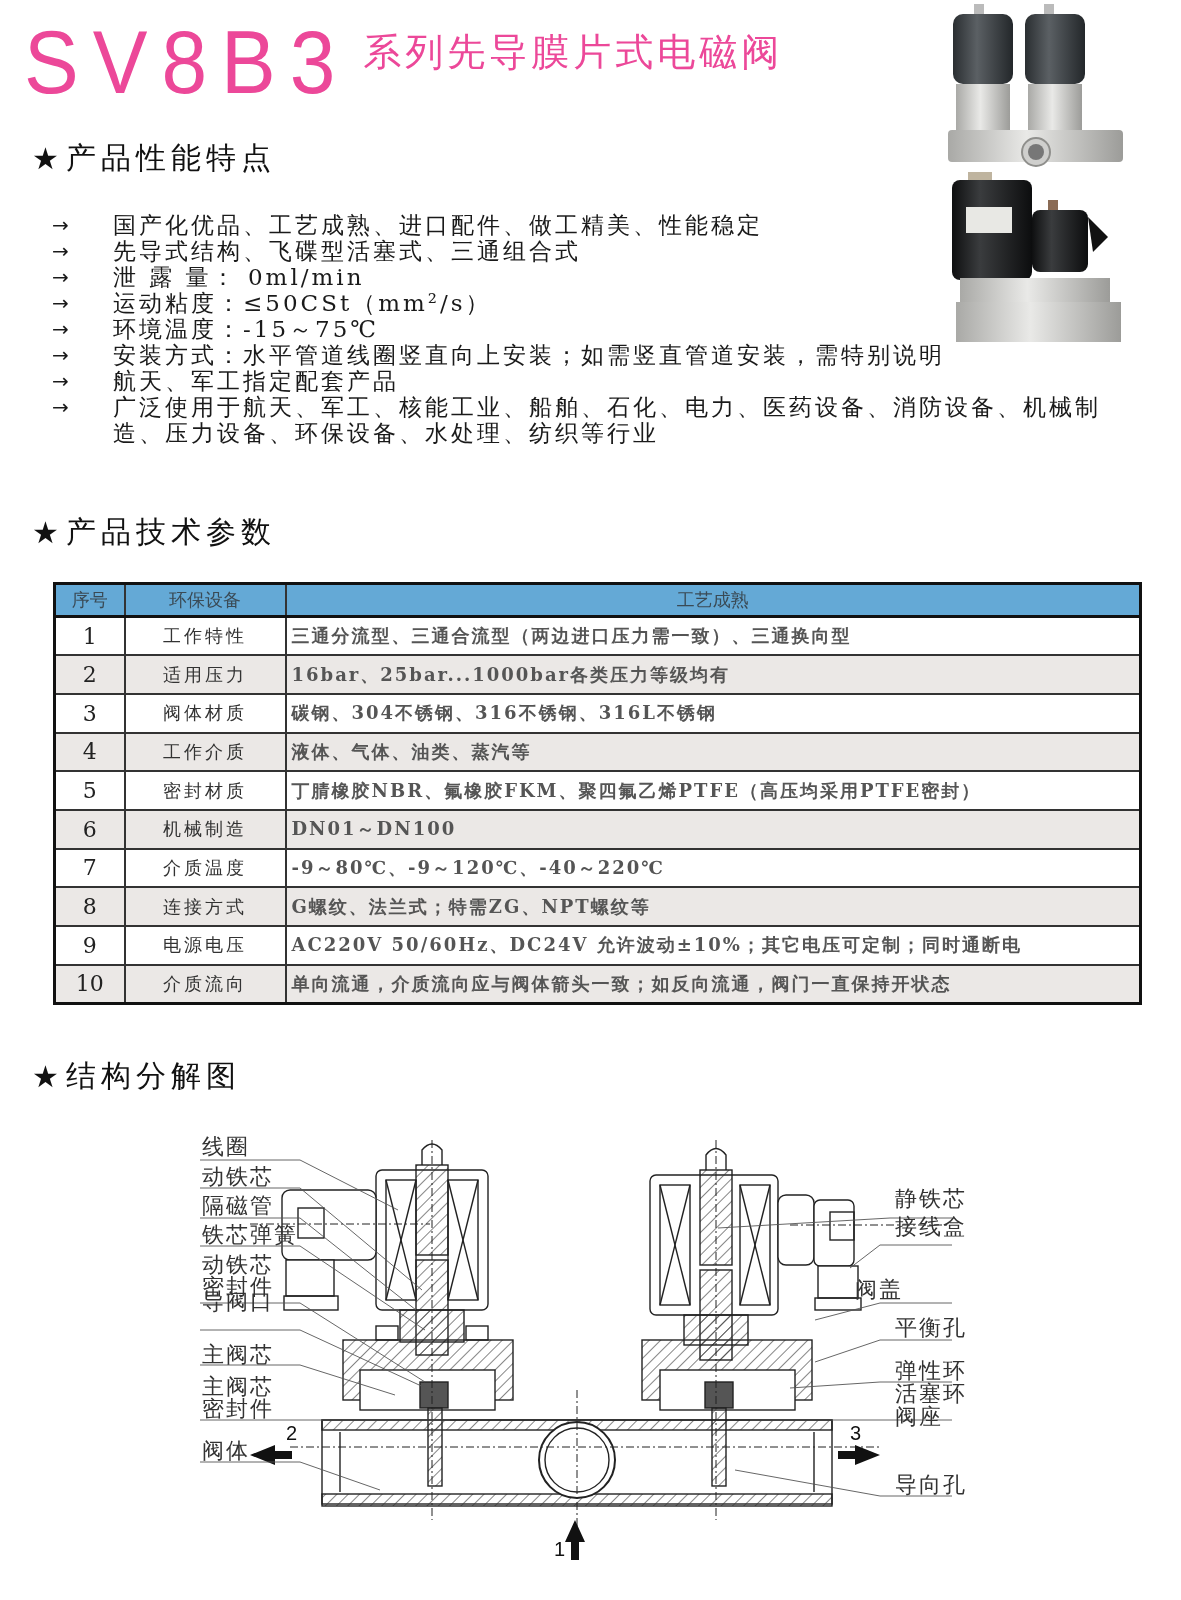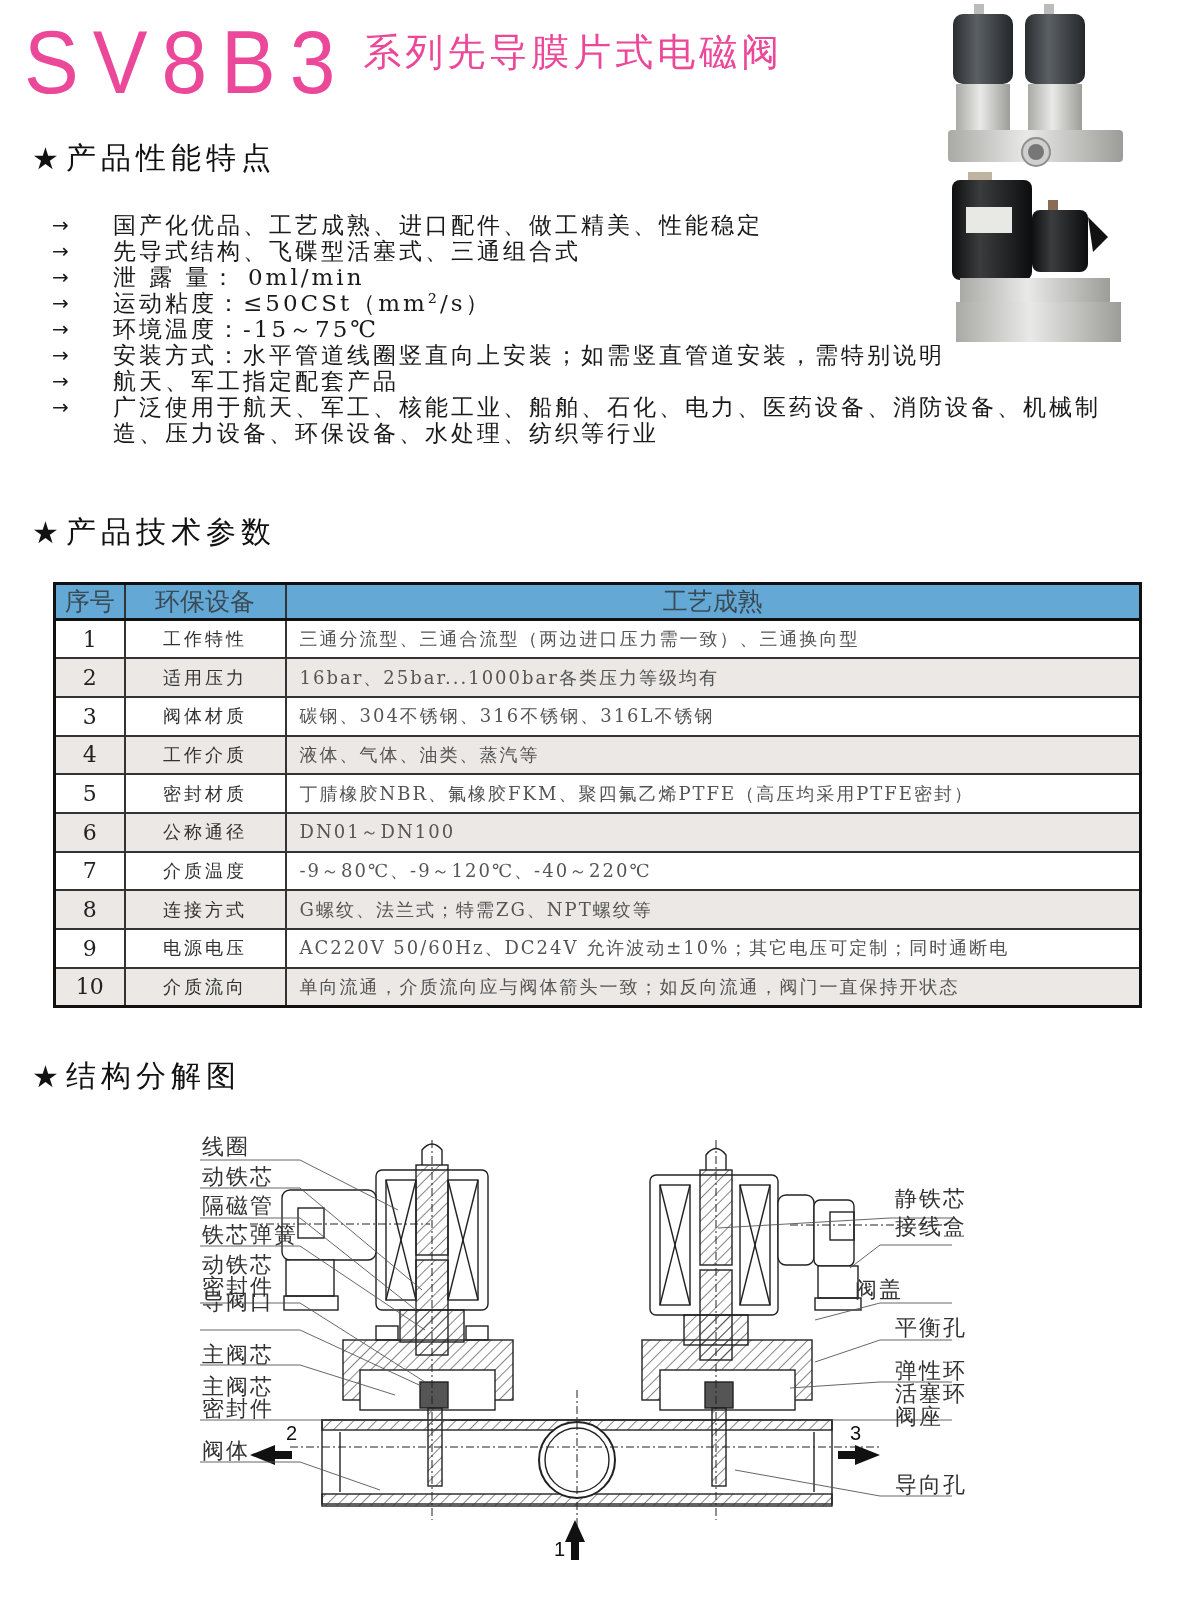--- a/index.html
+++ b/index.html
@@ -35,28 +35,28 @@
   .feature .arrow { width: 28px; flex: 0 0 28px; font-family: "DejaVu Sans", sans-serif; font-size: 20px; }
   .feature .text { white-space: normal; margin-left: 33px; }
 
   .spec-table {
     position: absolute; left: 53px; top: 582px; width: 1089px;
     border: 3px solid #111; border-collapse: collapse;
   }
   .spec-table th, .spec-table td { border: 2px solid #333; height: 38.7px; padding: 0; }
   .spec-table th {
     background: #64a9d6; color: #3a4a55; font-weight: normal;
-    font-family: "DejaVu Sans", sans-serif; font-size: 25px; height: 33px;
+    font-family: "DejaVu Sans", sans-serif; font-size: 18px; height: 33px;
   }
   .spec-table thead tr { border-bottom: 3px solid #111; }
   .spec-table td.no { width: 70px; text-align: center; font-family: "DejaVu Serif", serif; font-size: 22px; color: #222; }
   .spec-table td.param { width: 161px; text-align: center; font-size: 18px; letter-spacing: 3px; color: #333; }
   .spec-table td.value {
-    text-align: left; padding-left: 13px; font-family: "DejaVu Serif", serif;
-    font-size: 18px; letter-spacing: 2px; color: #555; white-space: nowrap;
+    text-align: left; padding-left: 5px; font-family: "DejaVu Serif", serif;
+    font-size: 18px; letter-spacing: 2px; color: #555; white-space: nowrap; font-weight: bold;
   }
   .spec-table tr.alt td { background: #ebe8e6; }
   .spec-table tr.white td { background: #ffffff; }
 
   .diagram { position: absolute; left: 190px; top: 1120px; width: 790px; height: 480px; }
   .diagram .label {
     position: absolute; font-size: 22px; letter-spacing: 2px; color: #333; line-height: 22px; white-space: nowrap;
   }
   .diagram .port { position: absolute; font-family: "Liberation Sans", sans-serif; font-size: 20px; color: #111; }
 </style>
@@ -181,21 +181,21 @@
       <td class="param">工作介质</td>
       <td class="value">液体、气体、油类、蒸汽等</td>
     </tr>
     <tr class="white">
       <td class="no">5</td>
       <td class="param">密封材质</td>
       <td class="value">丁腈橡胶NBR、氟橡胶FKM、聚四氟乙烯PTFE（高压均采用PTFE密封）</td>
     </tr>
     <tr class="alt">
       <td class="no">6</td>
-      <td class="param">公称通径</td>
+      <td class="param">机械制造</td>
       <td class="value">DN01～DN100</td>
     </tr>
     <tr class="white">
       <td class="no">7</td>
       <td class="param">介质温度</td>
       <td class="value">-9～80℃、-9～120℃、-40～220℃</td>
     </tr>
     <tr class="alt">
       <td class="no">8</td>
       <td class="param">连接方式</td>

